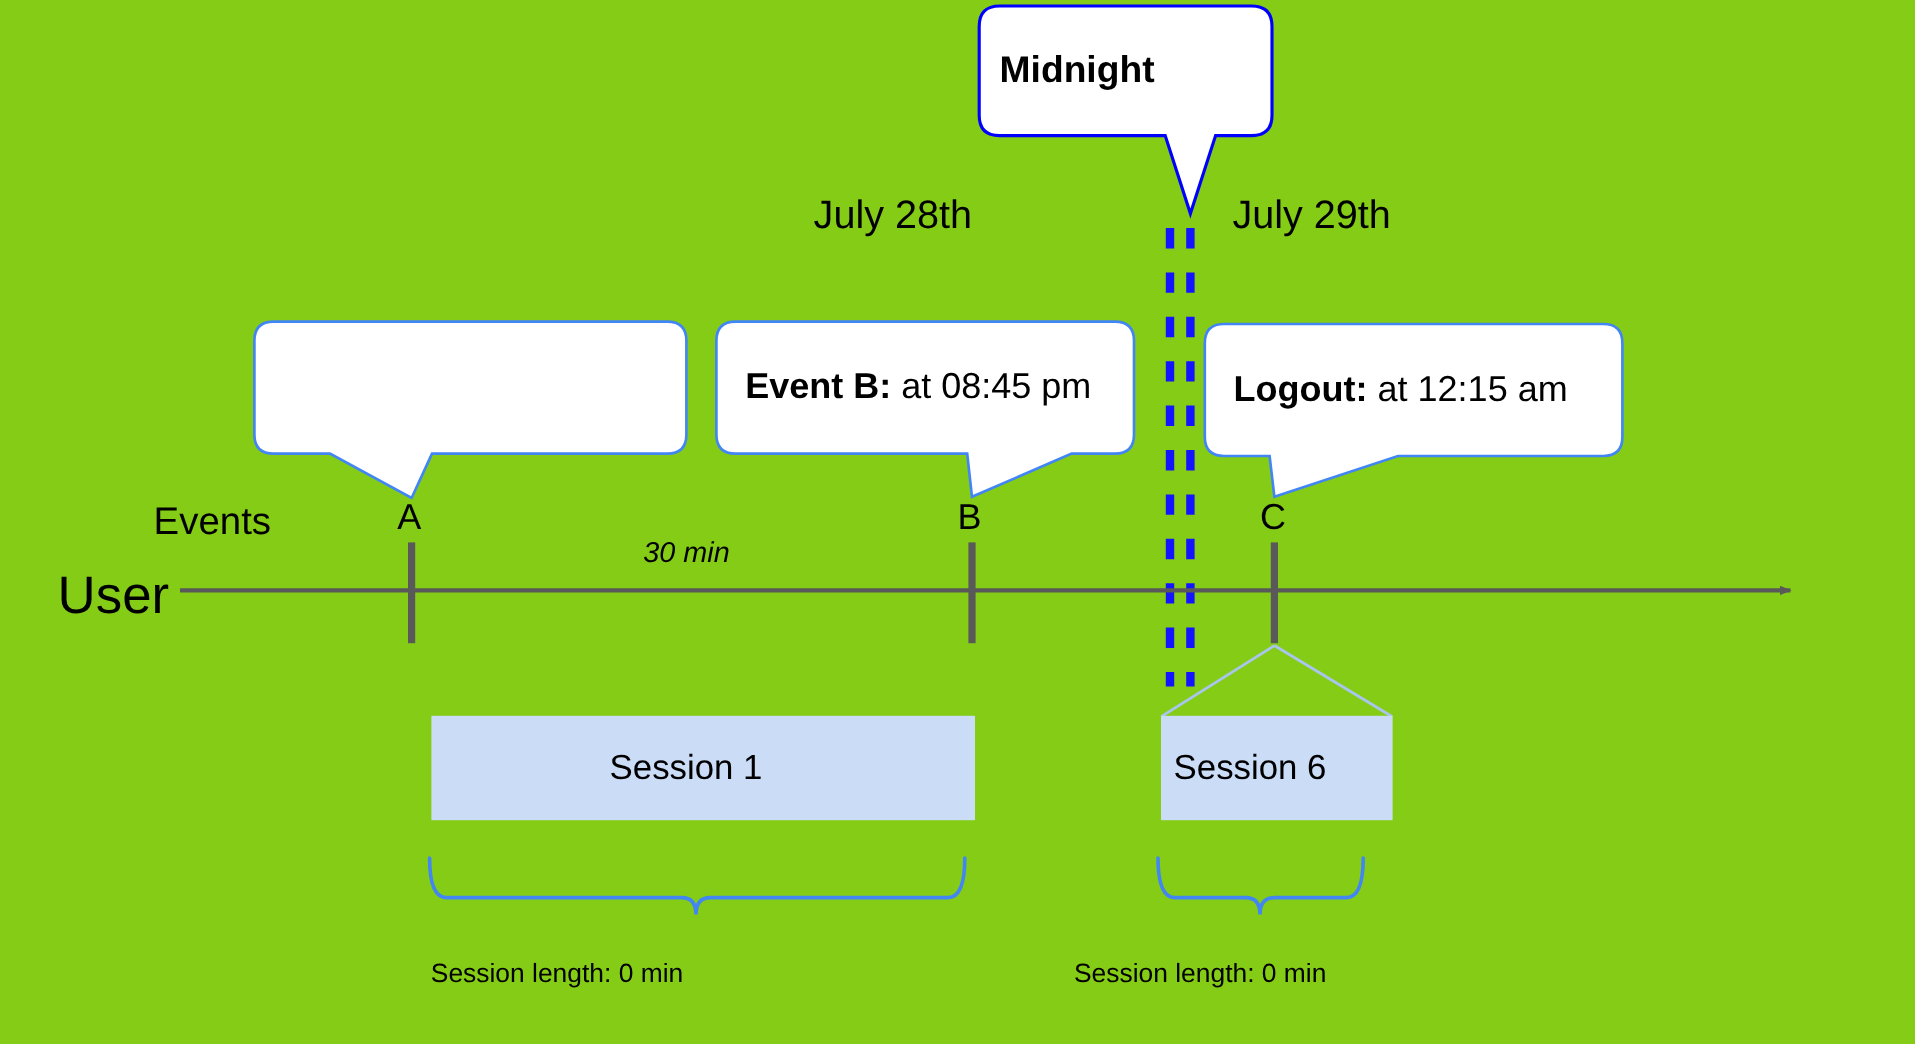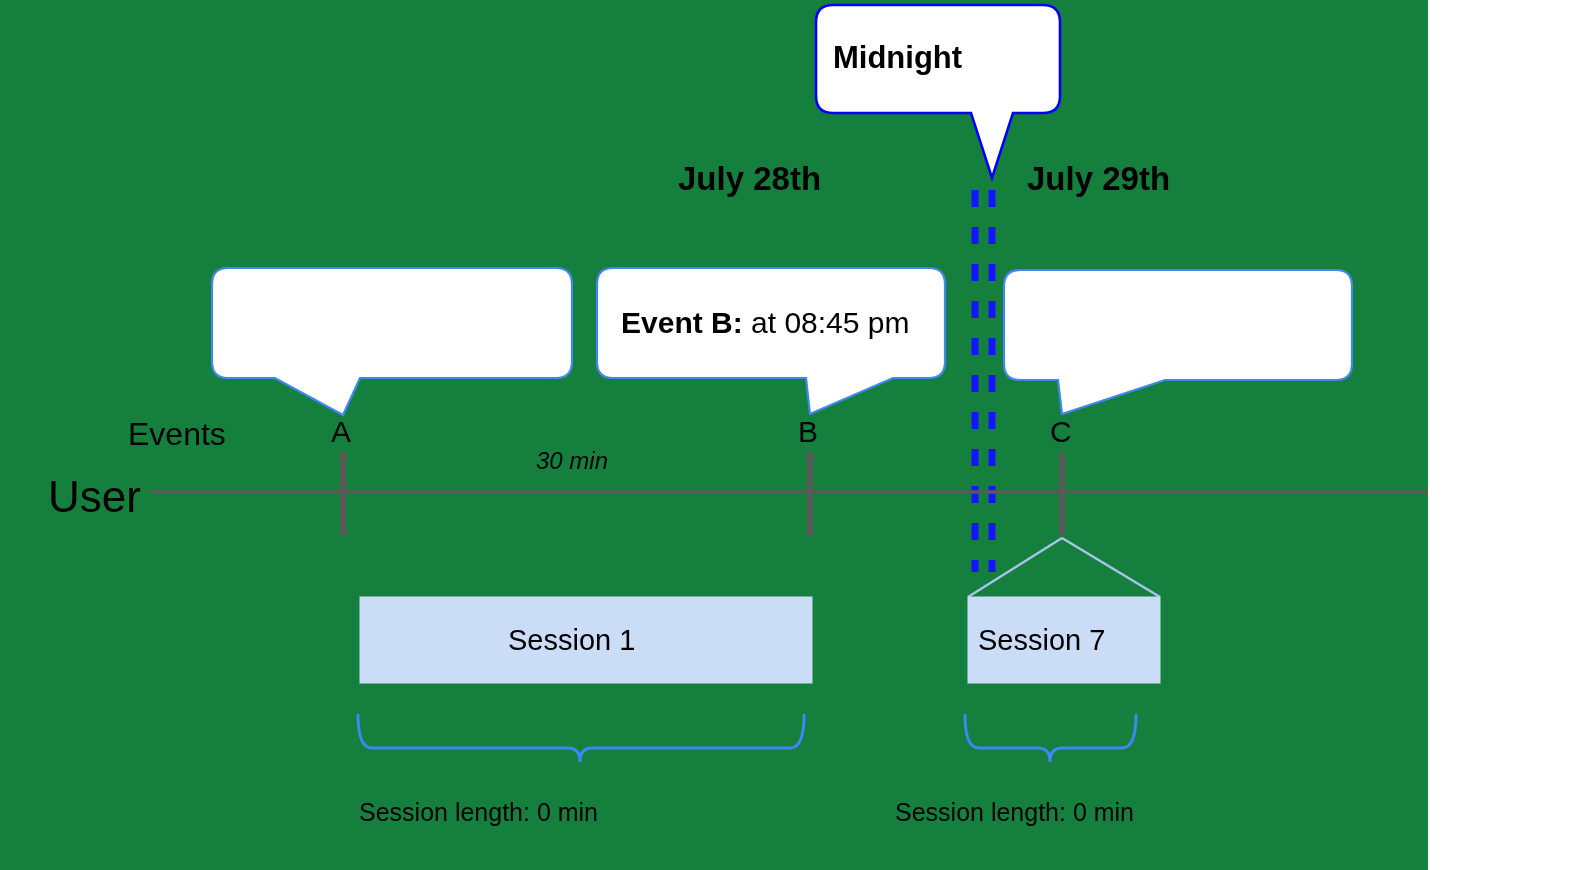--- a/index.html
+++ b/index.html
@@ -6,23 +6,23 @@
     margin: 0;
     padding: 0;
     background: #ffffff;
   }
   body {
     font-family: "Liberation Sans", sans-serif;
     color: #000000;
   }
   #stage {
     position: relative;
-    width: 1428px;
+    width: 1596px;
     height: 870px;
-    background: #15803d;
+    background: #84cc16;
     overflow: hidden;
   }
   #canvas {
     position: absolute;
     left: 0;
     top: 0;
     width: 1596px;
     height: 870px;
   }
   .lbl {
@@ -35,39 +35,38 @@
   }
   .callout-text b {
     font-weight: bold;
   }
   .midnight-text {
     font-size: 31px;
     font-weight: bold;
   }
   .date-text {
     font-size: 33px;
-    font-weight: bold;
   }
   .axis-name {
     font-size: 44px;
   }
   .events-name {
     font-size: 32px;
   }
   .event-marker-label {
     font-size: 30px;
   }
   .duration-text {
     font-size: 24px;
   }
   .session-text {
     font-size: 29px;
   }
   .length-text {
-    font-size: 25px;
+    font-size: 22px;
   }
 </style>
 </head>
 <body>
 
 <div id="stage">
 
   <svg id="canvas" viewBox="0 0 1596 870">
     <defs>
       <marker id="arrowhead" markerWidth="10" markerHeight="8" refX="9" refY="4" orient="auto" markerUnits="userSpaceOnUse">
@@ -114,29 +113,32 @@
   </svg>
 
   <div class="lbl midnight-text" style="left:833px; top:42px;">Midnight</div>
 
   <div class="lbl date-text" style="left:678px; top:162px;">July 28th</div>
   <div class="lbl date-text" style="left:1027px; top:162px;">July 29th</div>
 
   <div class="lbl callout-text" style="left:621px; top:308px;">
     <b>Event B:</b><span> at 08:45 pm</span>
   </div>
+  <div class="lbl callout-text" style="left:1028px; top:310px;">
+    <b>Logout:</b><span> at 12:15 am</span>
+  </div>
 
   <div class="lbl events-name" style="left:128px; top:418px;">Events</div>
   <div class="lbl axis-name" style="left:48px; top:475px;">User</div>
 
   <div class="lbl event-marker-label" style="left:331px; top:417px;">A</div>
   <div class="lbl event-marker-label" style="left:798px; top:417px;">B</div>
   <div class="lbl event-marker-label" style="left:1050px; top:417px;">C</div>
 
   <div class="lbl duration-text" style="left:536px; top:449px;font-style:italic;">30 min</div>
 
   <div class="lbl session-text" style="left:508px; top:626px;">Session 1</div>
-  <div class="lbl session-text" style="left:978px; top:626px;">Session 7</div>
+  <div class="lbl session-text" style="left:978px; top:626px;">Session 6</div>
 
   <div class="lbl length-text" style="left:359px; top:800px;">Session length: 0 min</div>
   <div class="lbl length-text" style="left:895px; top:800px;">Session length: 0 min</div>
 
 </div>
 
 </body></html>

